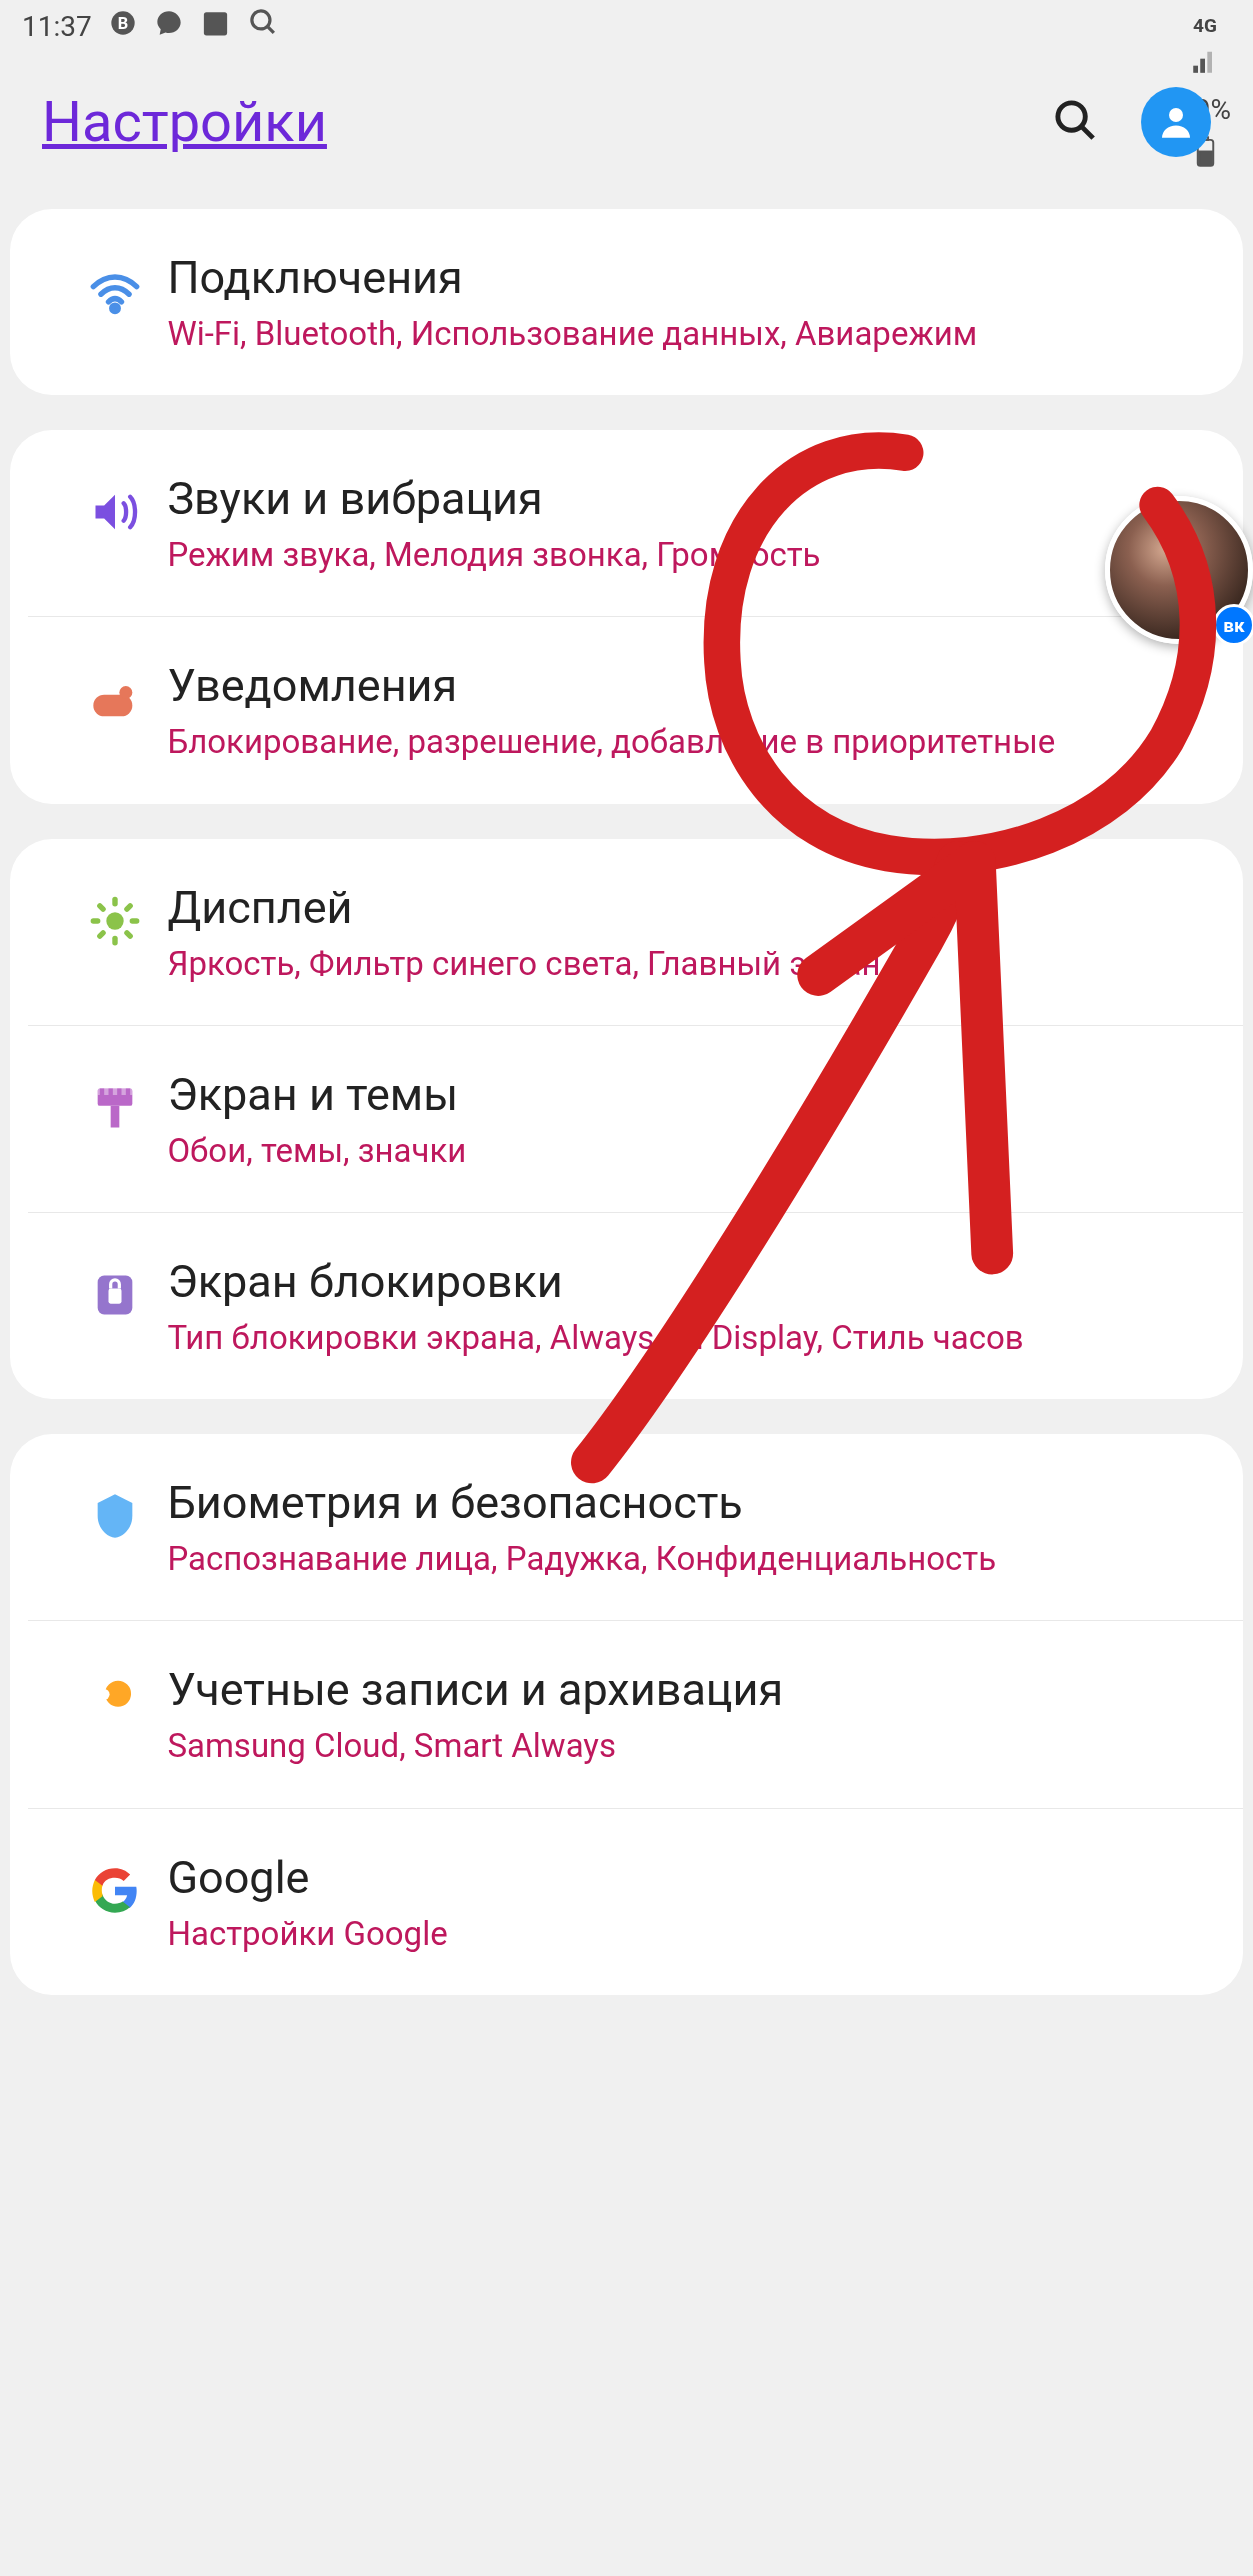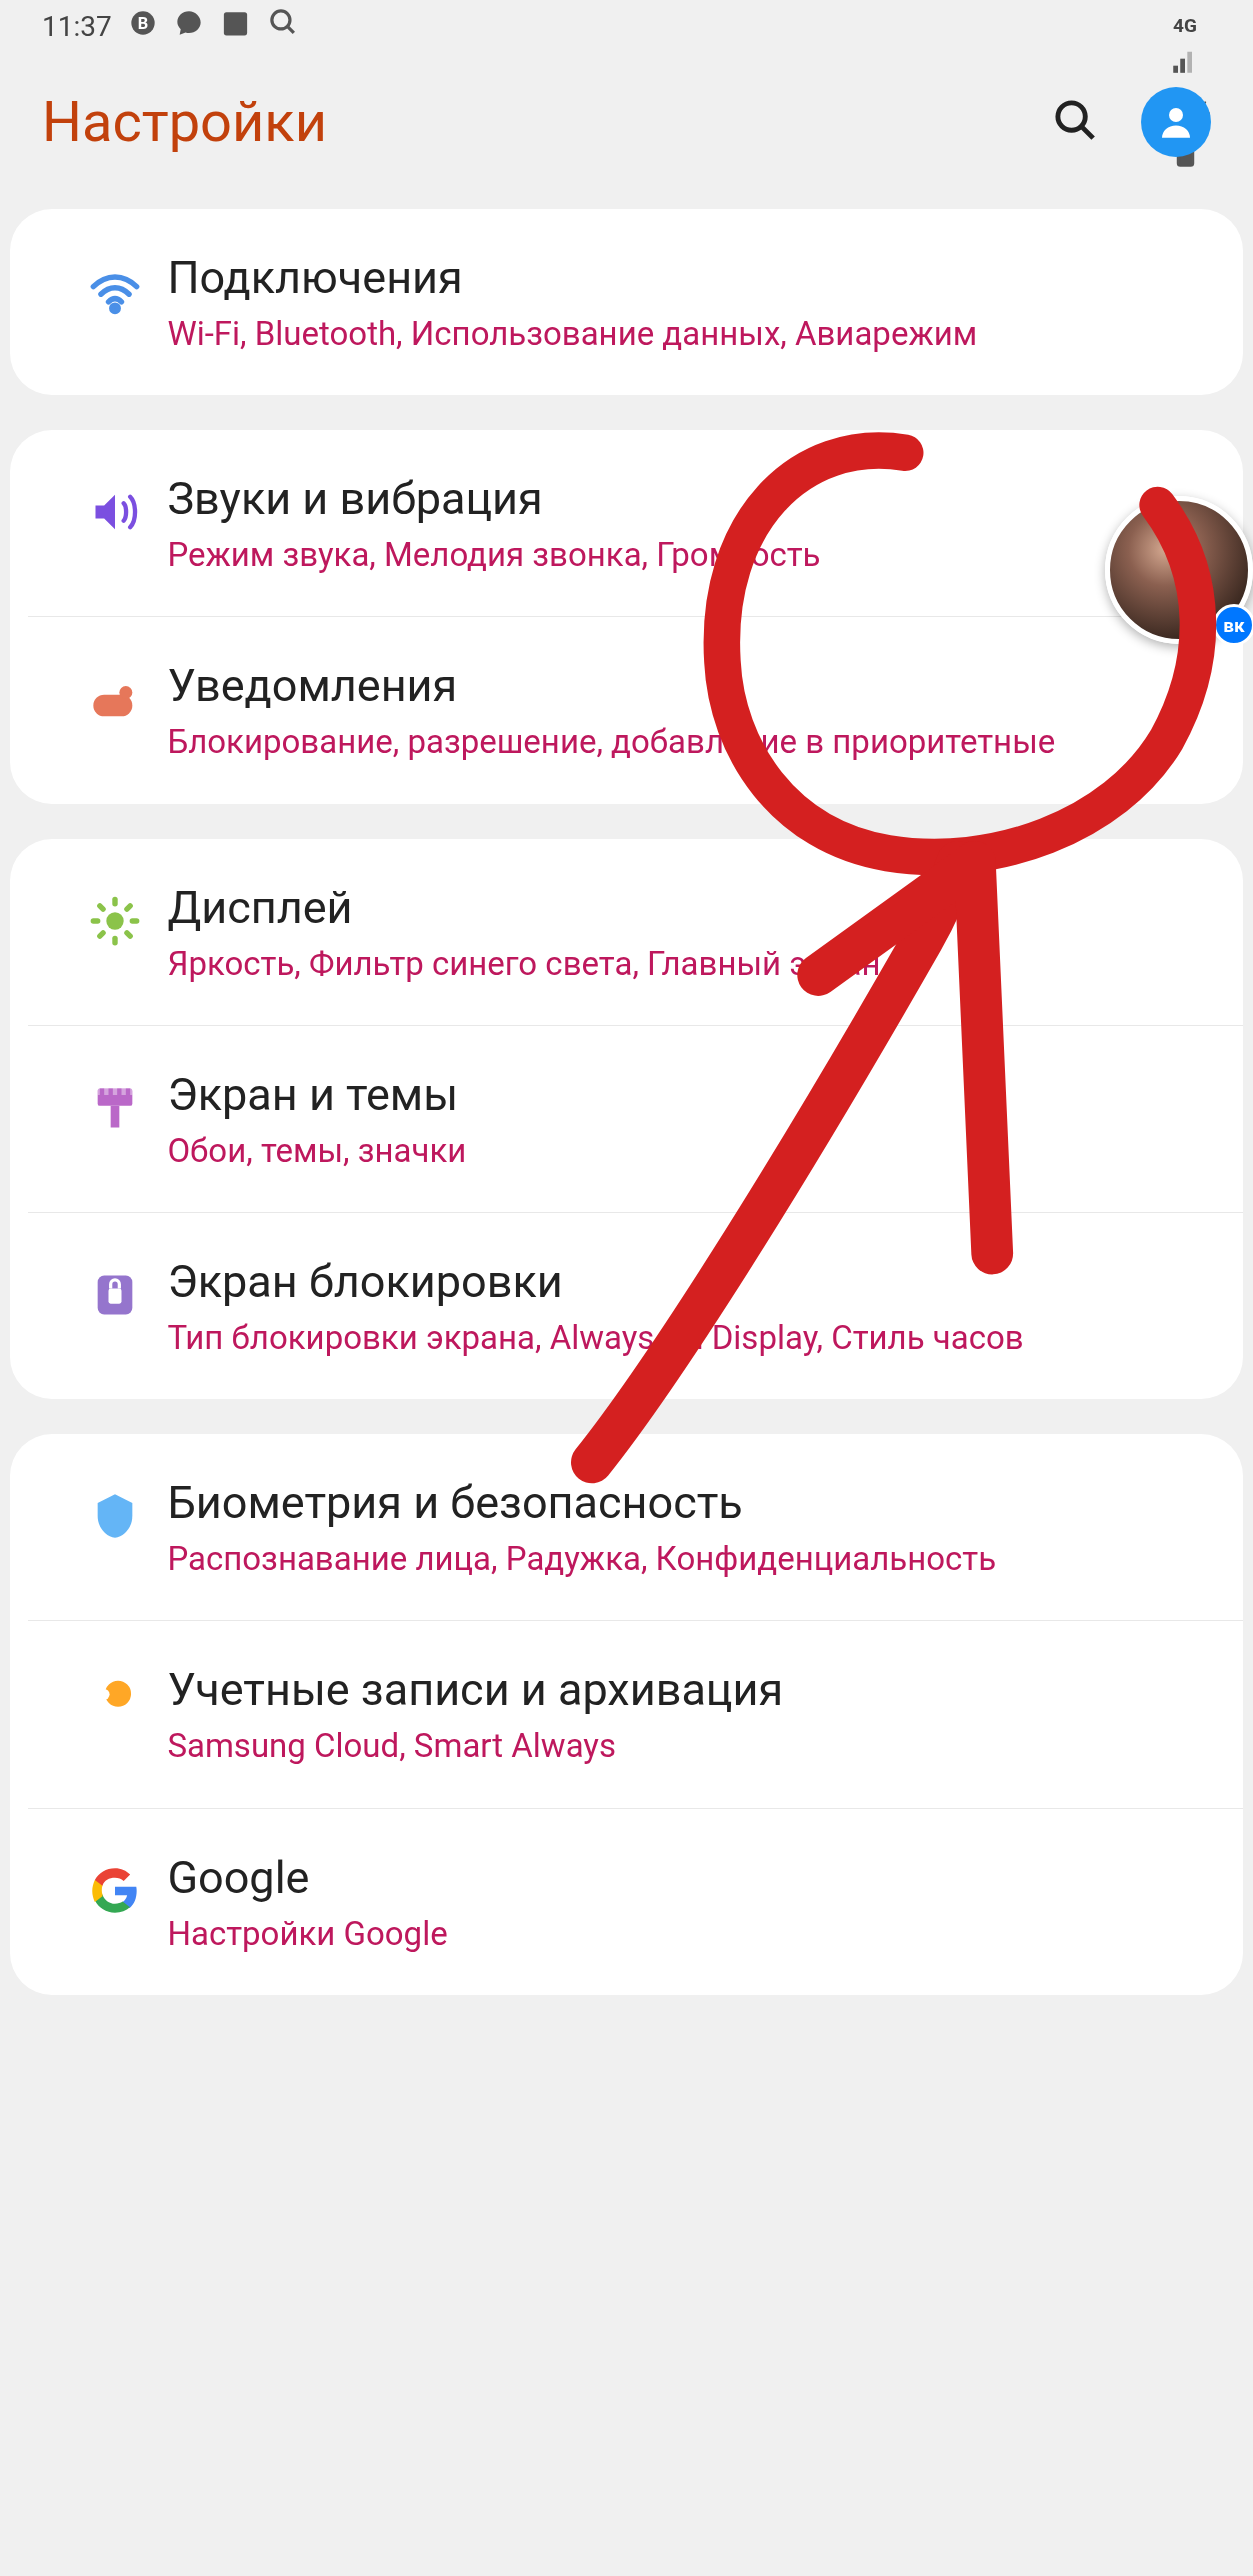--- a/index.html
+++ b/index.html
@@ -9,36 +9,37 @@
       background: #f0f0f0;
       font-family: -apple-system, Roboto, sans-serif;
       position: relative;
       overflow: hidden;
     }
     .status-bar {
       height: 52px;
       display: flex;
       justify-content: space-between;
       align-items: center;
-      padding: 0 42px;
+      padding: 0 22px;
       font-size: 28px;
       color: #444;
     }
     .status-left { display: flex; align-items: center; gap: 17.4px; }
     .status-right { display: flex; align-items: center; gap: 10.4px; flex-direction: column; }
     .header {
       display: flex;
       justify-content: space-between;
       align-items: center;
       padding: 35px 42px 52px 42px;
     }
     .header-title {
       font-size: 56px;
       font-weight: 400;
-      color: #c2410c;
+      color: #6d28d9;
+      text-decoration: underline;
     }
     .header-actions { display: flex; align-items: center; gap: 42px; }
     .profile-circle {
       width: 70px; height: 70px; border-radius: 50%;
       background: #2196F3;
       display: flex; align-items: center; justify-content: center;
     }
     .card {
       background: white;
       border-radius: 42px;

